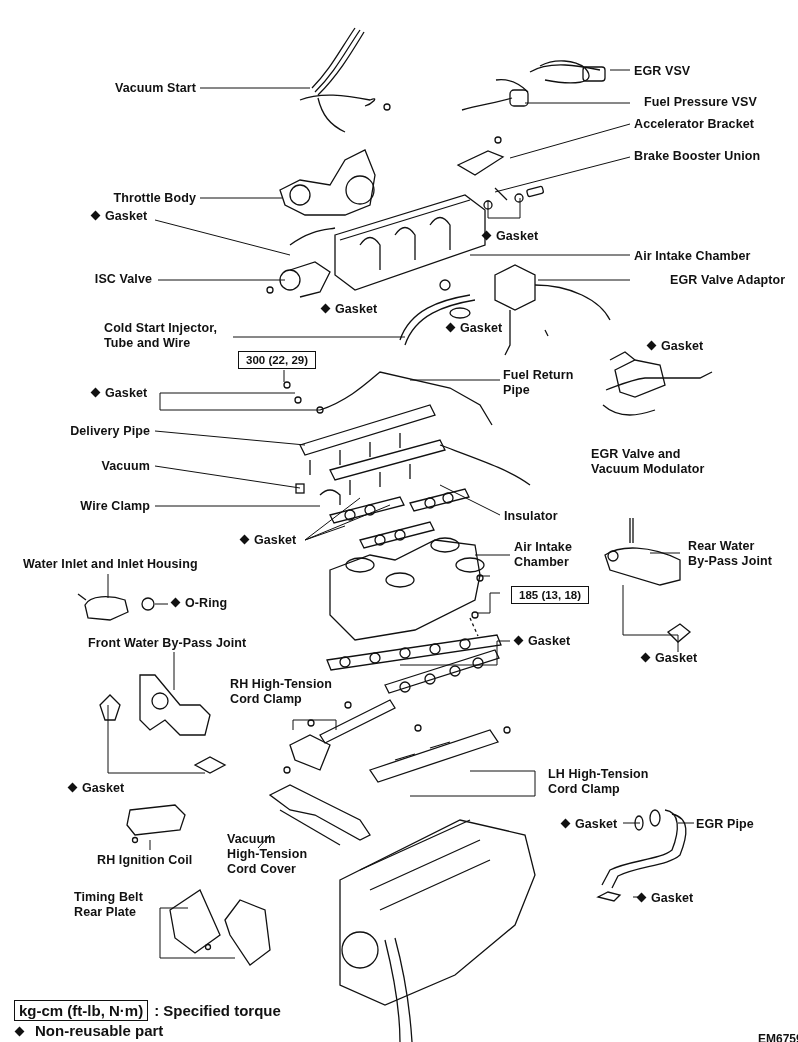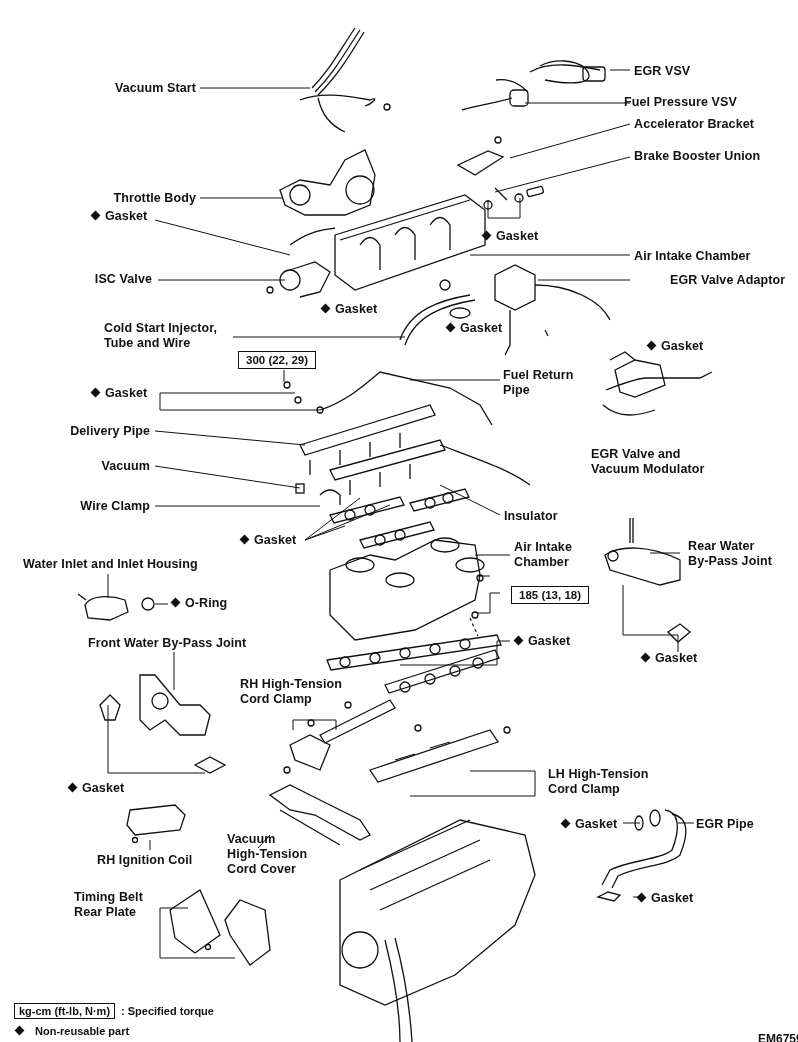--- a/index.html
+++ b/index.html
@@ -3,21 +3,21 @@
 <meta charset="utf-8">
 <style>
   html, body { margin: 0; padding: 0; background: #ffffff; }
   body { width: 798px; height: 1042px; position: relative; overflow: hidden;
          font-family: "Liberation Sans", "DejaVu Sans", sans-serif; color: #111; }
   #diagram { position: absolute; left: 0; top: 0; width: 798px; height: 1042px; }
   .lbl { position: absolute; font-size: 12.5px; font-weight: bold; line-height: 15px; white-space: nowrap; color: #111; letter-spacing: 0.1px; }
   .lbl.r { text-align: right; }
   .dia { display: inline-block; width: 7px; height: 7px; background: #111; transform: rotate(45deg); margin-right: 6px; vertical-align: 1px; }
   .torque { position: absolute; border: 1.5px solid #111; font-size: 11.5px; font-weight: bold; padding: 1px 7px; background: #fff; line-height: 14px; }
-  .legend { position: absolute; font-size: 11px; font-weight: bold; line-height: 16px; }
+  .legend { position: absolute; font-size: 15px; font-weight: bold; line-height: 16px; }
   .legend .box { border: 1.5px solid #111; padding: 1px 4px; margin-right: 6px; }
   .code { position: absolute; font-size: 12px; font-weight: bold; }
 </style>
 </head>
 <body>
 
 <svg id="diagram" viewBox="0 0 798 1042" xmlns="http://www.w3.org/2000/svg" fill="none" stroke="#111" stroke-width="1.3">
 
   <g stroke-width="1">
     <line x1="200" y1="88" x2="310" y2="88"></line>
@@ -241,21 +241,21 @@
   </g>
   <g>
     <path d="M170 910 l 30 -20 l 20 45 l -25 18 l -20 -15 z"></path>
     <path d="M225 920 l 15 -20 l 25 10 l 5 40 l -20 15 l -20 -30 z"></path>
     <circle cx="208" cy="947" r="2.5"></circle>
   </g>
 </svg>
 
 <div class="lbl r" style="left:80px;top:81px;width:116px;">Vacuum Start</div>
 <div class="lbl" style="left:634px;top:64px;">EGR VSV</div>
-<div class="lbl" style="left:604px;top:95px;padding-left:20px;">Fuel Pressure VSV</div>
+<div class="lbl" style="left:624px;top:95px;padding-left:20px;">Fuel Pressure VSV</div>
 <div class="lbl" style="left:634px;top:117px;">Accelerator Bracket</div>
 <div class="lbl" style="left:634px;top:149px;">Brake Booster Union</div>
 <div class="lbl r" style="left:70px;top:191px;width:126px;">Throttle Body</div>
 <div class="lbl" style="left:92px;top:209px;"><span class="dia"></span><span>Gasket</span></div>
 <div class="lbl" style="left:483px;top:229px;"><span class="dia"></span><span>Gasket</span></div>
 <div class="lbl" style="left:634px;top:249px;">Air Intake Chamber</div>
 <div class="lbl" style="left:670px;top:273px;">EGR Valve Adaptor</div>
 <div class="lbl r" style="left:50px;top:272px;width:102px;">ISC Valve</div>
 <div class="lbl" style="left:322px;top:302px;"><span class="dia"></span><span>Gasket</span></div>
 <div class="lbl" style="left:447px;top:321px;"><span class="dia"></span><span>Gasket</span></div>
@@ -286,21 +286,21 @@
 <div class="lbl" style="left:688px;top:539px;">
     <div>Rear Water</div>
     <div>By-Pass Joint</div>
   </div>
 <div class="lbl" style="left:23px;top:557px;">Water Inlet and Inlet Housing</div>
 <div class="lbl" style="left:172px;top:596px;"><span class="dia"></span><span>O-Ring</span></div>
 <div class="torque" style="left:511px;top:586px;">185 (13, 18)</div>
 <div class="lbl" style="left:515px;top:634px;"><span class="dia"></span><span>Gasket</span></div>
 <div class="lbl" style="left:642px;top:651px;"><span class="dia"></span><span>Gasket</span></div>
 <div class="lbl" style="left:88px;top:636px;">Front Water By-Pass Joint</div>
-<div class="lbl" style="left:240px;top:677px;">
+<div class="lbl" style="left:230px;top:677px;">
     <div>RH High-Tension</div>
     <div>Cord Clamp</div>
   </div>
 <div class="lbl" style="left:548px;top:767px;">
     <div>LH High-Tension</div>
     <div>Cord Clamp</div>
   </div>
 <div class="lbl" style="left:69px;top:781px;"><span class="dia"></span><span>Gasket</span></div>
 <div class="lbl" style="left:562px;top:817px;"><span class="dia"></span><span>Gasket</span></div>
 <div class="lbl" style="left:696px;top:817px;">EGR Pipe</div>

